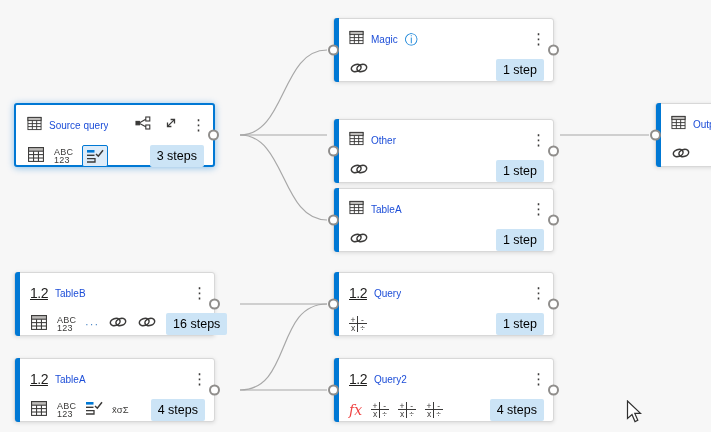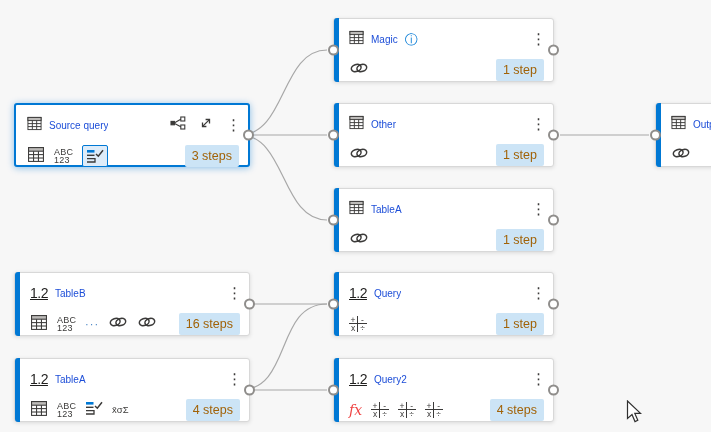--- a/index.html
+++ b/index.html
@@ -4,21 +4,21 @@
 <style>
   html,body{margin:0;padding:0;}
   body{
     width:711px;height:432px;position:relative;overflow:hidden;
     background:#f7f7f7;
     font-family:"Liberation Sans", sans-serif;
     -webkit-font-smoothing:antialiased;
   }
   #edges{position:absolute;left:0;top:0;z-index:1;}
   .node{
-    position:absolute;z-index:2;width:236px;height:64px;box-sizing:border-box;
+    position:absolute;z-index:2;width:201px;height:64px;box-sizing:border-box;
     background:#ffffff;border:1px solid #d8d8d8;border-radius:3px;
     box-shadow:0 1px 4px rgba(0,0,0,.12);
   }
   .node .accent{
     position:absolute;left:0;top:-1px;bottom:-1px;width:5px;
     background:#0078d4;border-radius:3px 0 0 3px;
   }
   .node.selected{
     border:2px solid #0078d4;
     box-shadow:0 1px 7px rgba(0,120,212,.45);
@@ -35,21 +35,21 @@
     color:#3b3a39;font-size:15px;line-height:14px;width:12px;text-align:center;
     cursor:pointer;user-select:none;
   }
   .info{color:#0078d4;font-size:13px;line-height:13px;}
   .body-row{
     display:flex;align-items:center;gap:9px;
     padding:5px 9px 0 15px;height:28px;
   }
   .node.selected .body-row{padding-left:11px;}
   .badge{
-    margin-left:auto;background:#cce4f6;color:#a16207;
+    margin-left:auto;background:#cce4f6;color:#000000;
     font-size:12.5px;line-height:16px;padding:3px 7px;border-radius:2px;
     white-space:nowrap;
   }
   .port{
     position:absolute;z-index:3;width:11px;height:11px;box-sizing:border-box;
     background:#fff;border:2px solid #8f8d8b;border-radius:50%;
     top:50%;transform:translateY(-50%);
   }
   .port.left{left:-6px;}
   .port.right{right:-6px;}
@@ -173,21 +173,21 @@
           <ellipse cx="7.2" cy="7" rx="5" ry="3.5" transform="rotate(-18 7.2 7)"></ellipse>
           <ellipse cx="12.8" cy="7" rx="5" ry="3.5" transform="rotate(-18 12.8 7)"></ellipse>
         </svg>
     </span>
     <span class="badge">1 step</span>
   </div>
   <span class="port left"></span>
   <span class="port right"></span>
 </div>
 
-<div class="node" style="left:333px;top:103px;width:221px;">
+<div class="node" style="left:333px;top:119px;width:221px;">
   <span class="accent"></span>
   <div class="title-row">
     <span class="ico">
       <svg width="15" height="15" viewBox="0 0 16 16">
           <rect x="1" y="1.5" width="14" height="13" fill="#fff" stroke="#3b3a39"></rect>
           <rect x="1" y="1.5" width="14" height="3.4" fill="#bdbbb9" stroke="#3b3a39"></rect>
           <line x1="1" y1="8.1" x2="15" y2="8.1" stroke="#3b3a39"></line>
           <line x1="1" y1="11.3" x2="15" y2="11.3" stroke="#3b3a39"></line>
           <line x1="5.7" y1="4.9" x2="5.7" y2="14.5" stroke="#3b3a39"></line>
           <line x1="10.3" y1="4.9" x2="10.3" y2="14.5" stroke="#3b3a39"></line>

